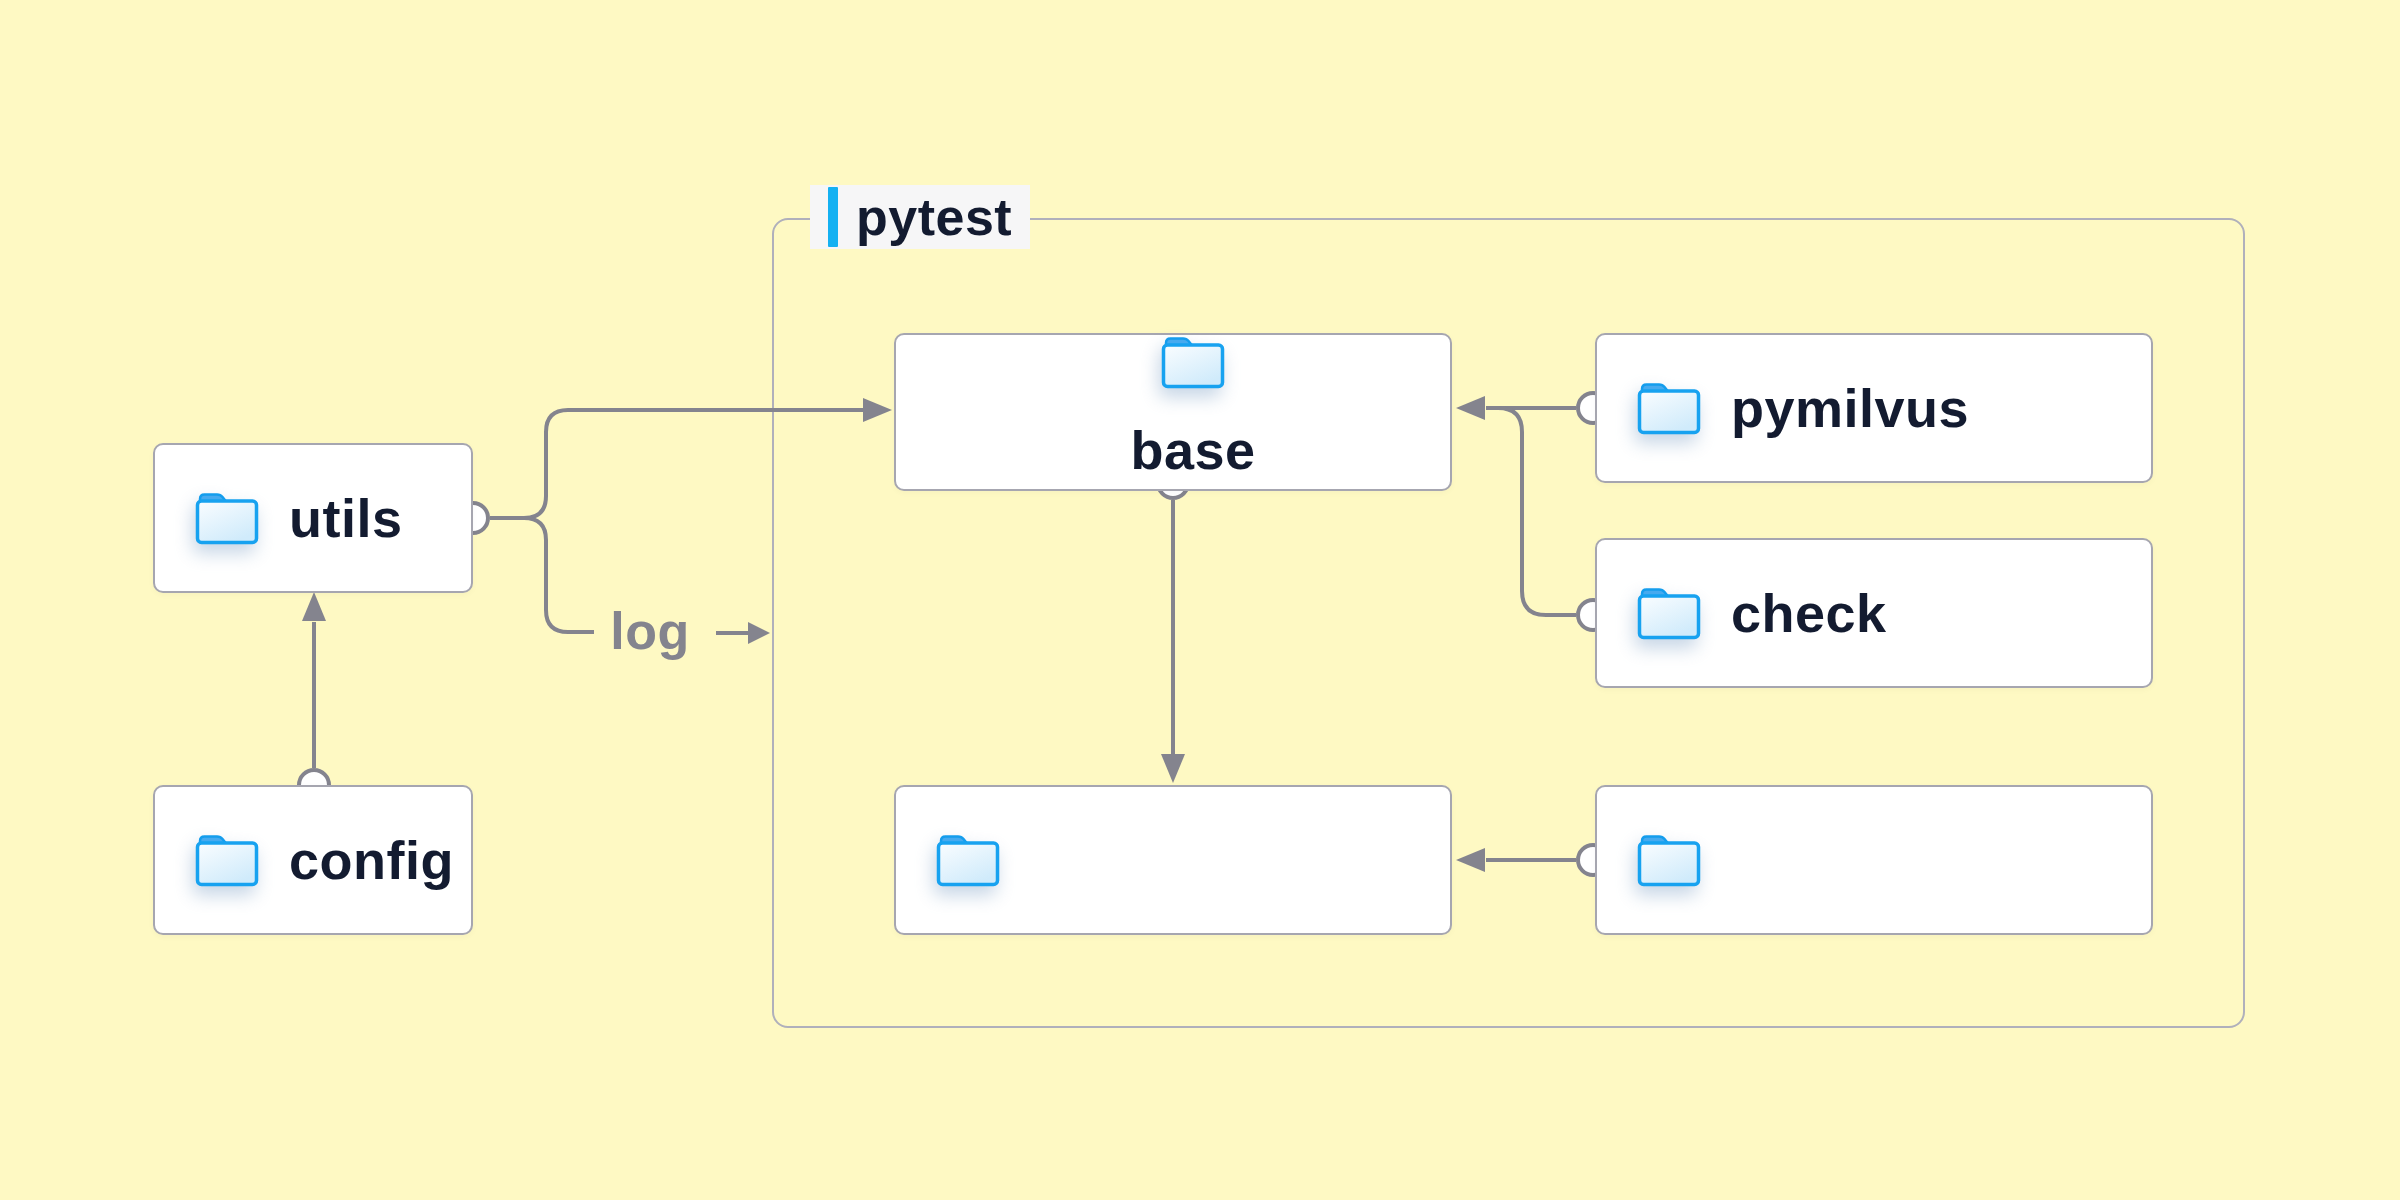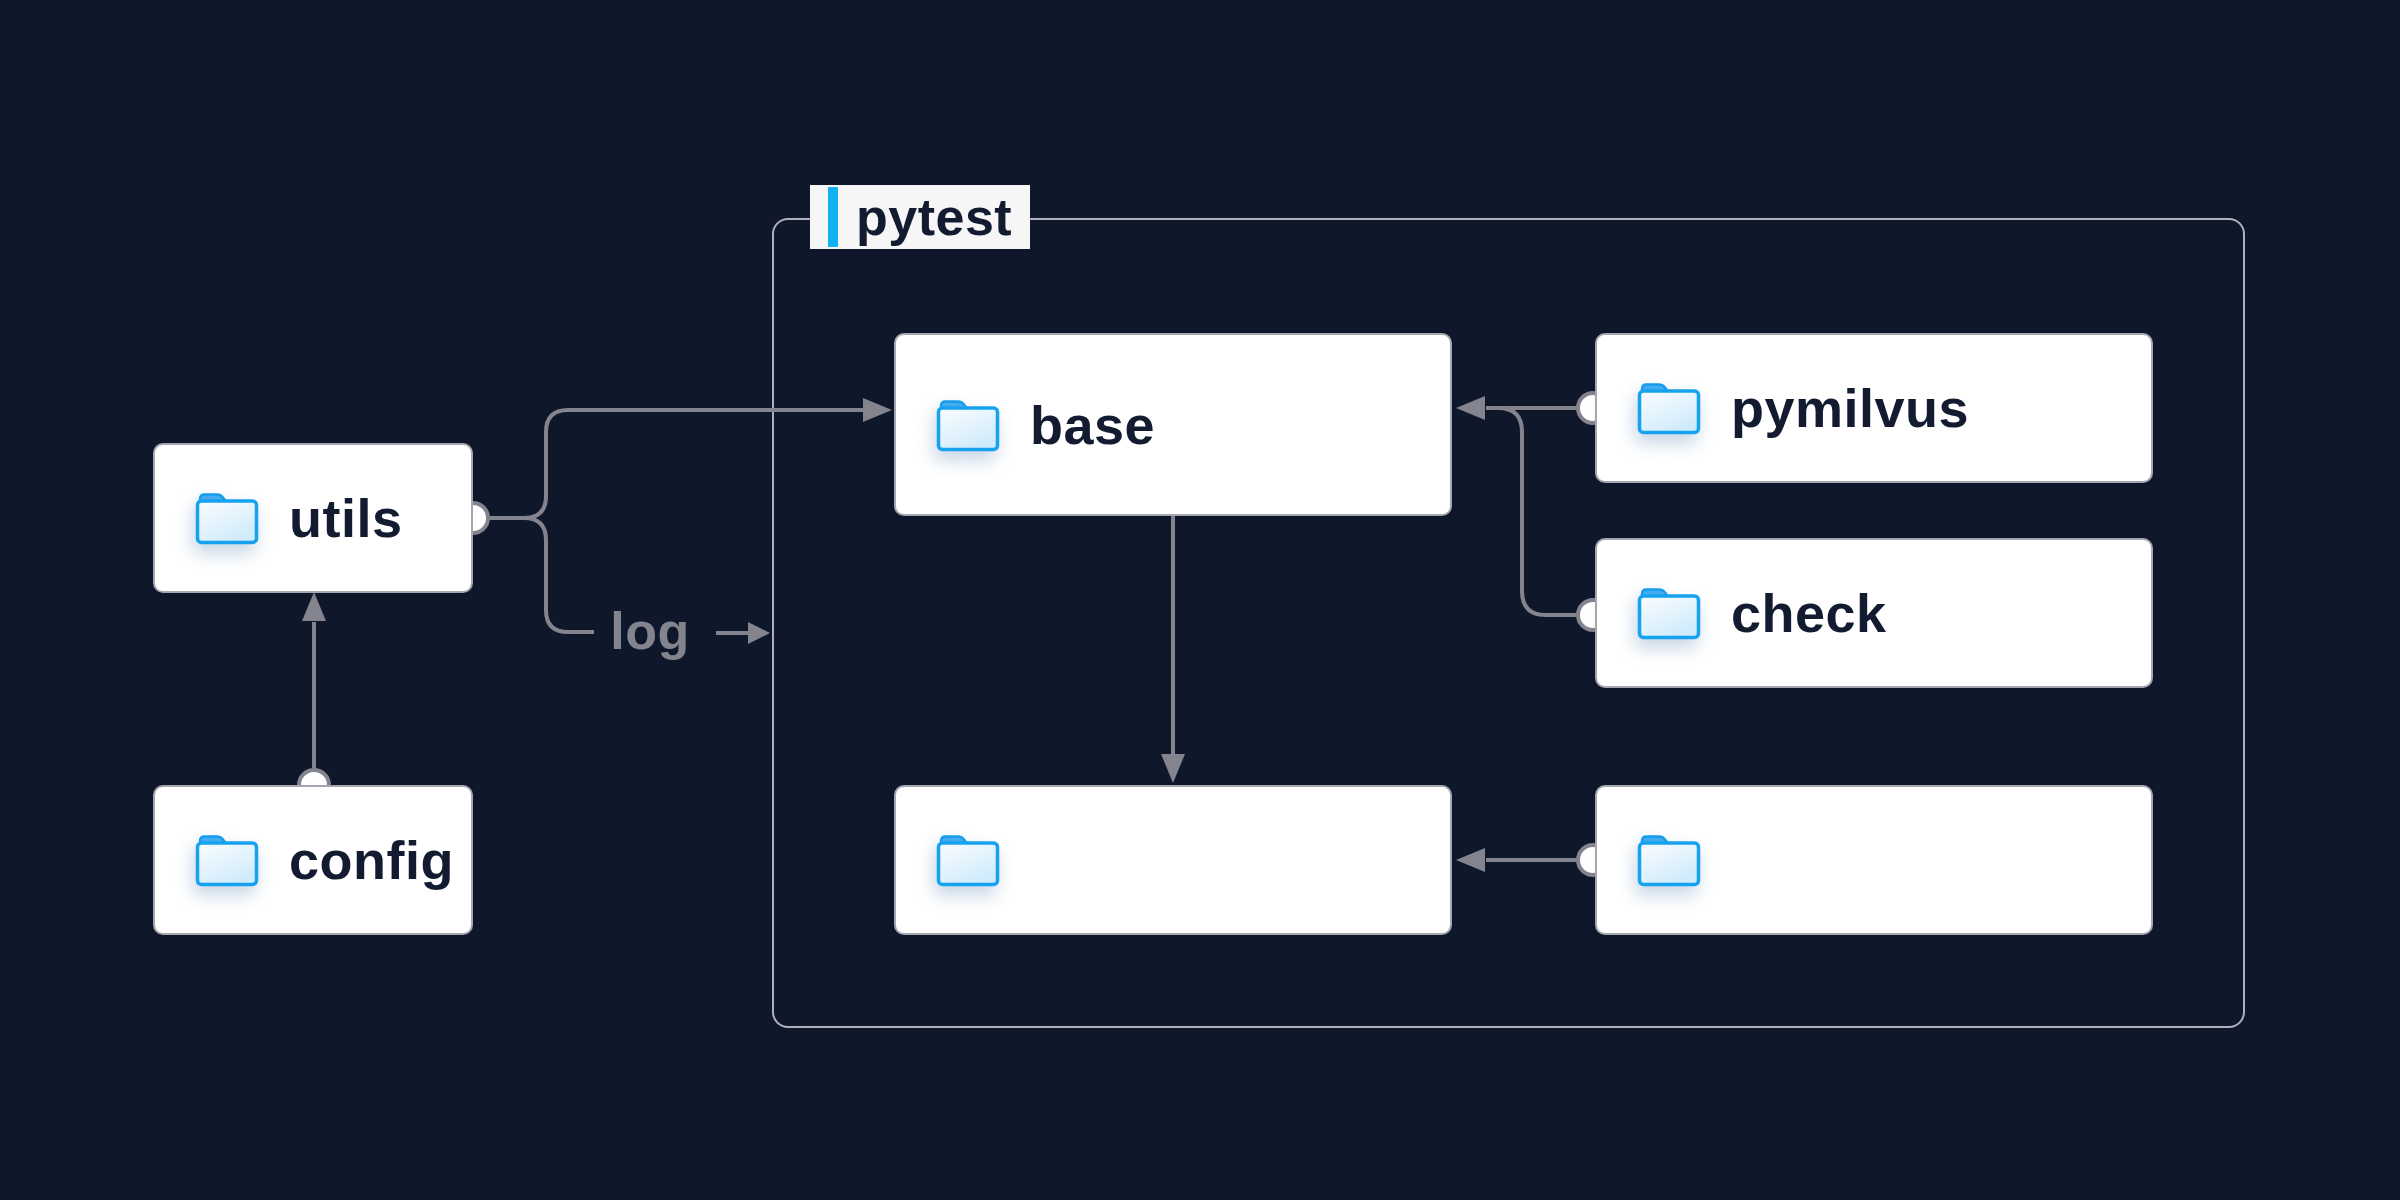--- a/index.html
+++ b/index.html
@@ -1,20 +1,20 @@
 <!DOCTYPE html>
 <html><head>
 <meta charset="utf-8">
 <style>
   html, body { margin: 0; padding: 0; background: #f6f6f7; }
   .canvas {
     position: relative;
     width: 2400px;
     height: 1200px;
-    background: #0f172a;
+    background: #fef9c3;
     font-family: "Liberation Sans", "DejaVu Sans", sans-serif;
     overflow: hidden;
   }
   .pytest-box {
     position: absolute;
     left: 772px; top: 218px;
     width: 1473px; height: 810px;
     border: 2.5px solid #b0b0bb;
     border-radius: 16px;
     box-sizing: border-box;
@@ -148,21 +148,21 @@
     <span class="nlabel">utils</span>
   </div>
 
   <div class="node" style="left:153px; top:785px; width:320px; height:150px;">
     <svg class="folder" width="64" height="54" viewBox="0 0 64 54">
         <use href="#folder-sym"></use>
       </svg>
     <span class="nlabel">config</span>
   </div>
 
-  <div class="node" style="left:894px; top:333px; width:558px; height:183px;">
+  <div class="node" style="left:894px; top:333px; width:558px; height:158px;flex-direction:column;">
     <svg class="folder" width="64" height="54" viewBox="0 0 64 54">
         <use href="#folder-sym"></use>
       </svg>
     <span class="nlabel">base</span>
   </div>
 
   <div class="node" style="left:1595px; top:538px; width:558px; height:150px;">
     <svg class="folder" width="64" height="54" viewBox="0 0 64 54">
         <use href="#folder-sym"></use>
       </svg>

